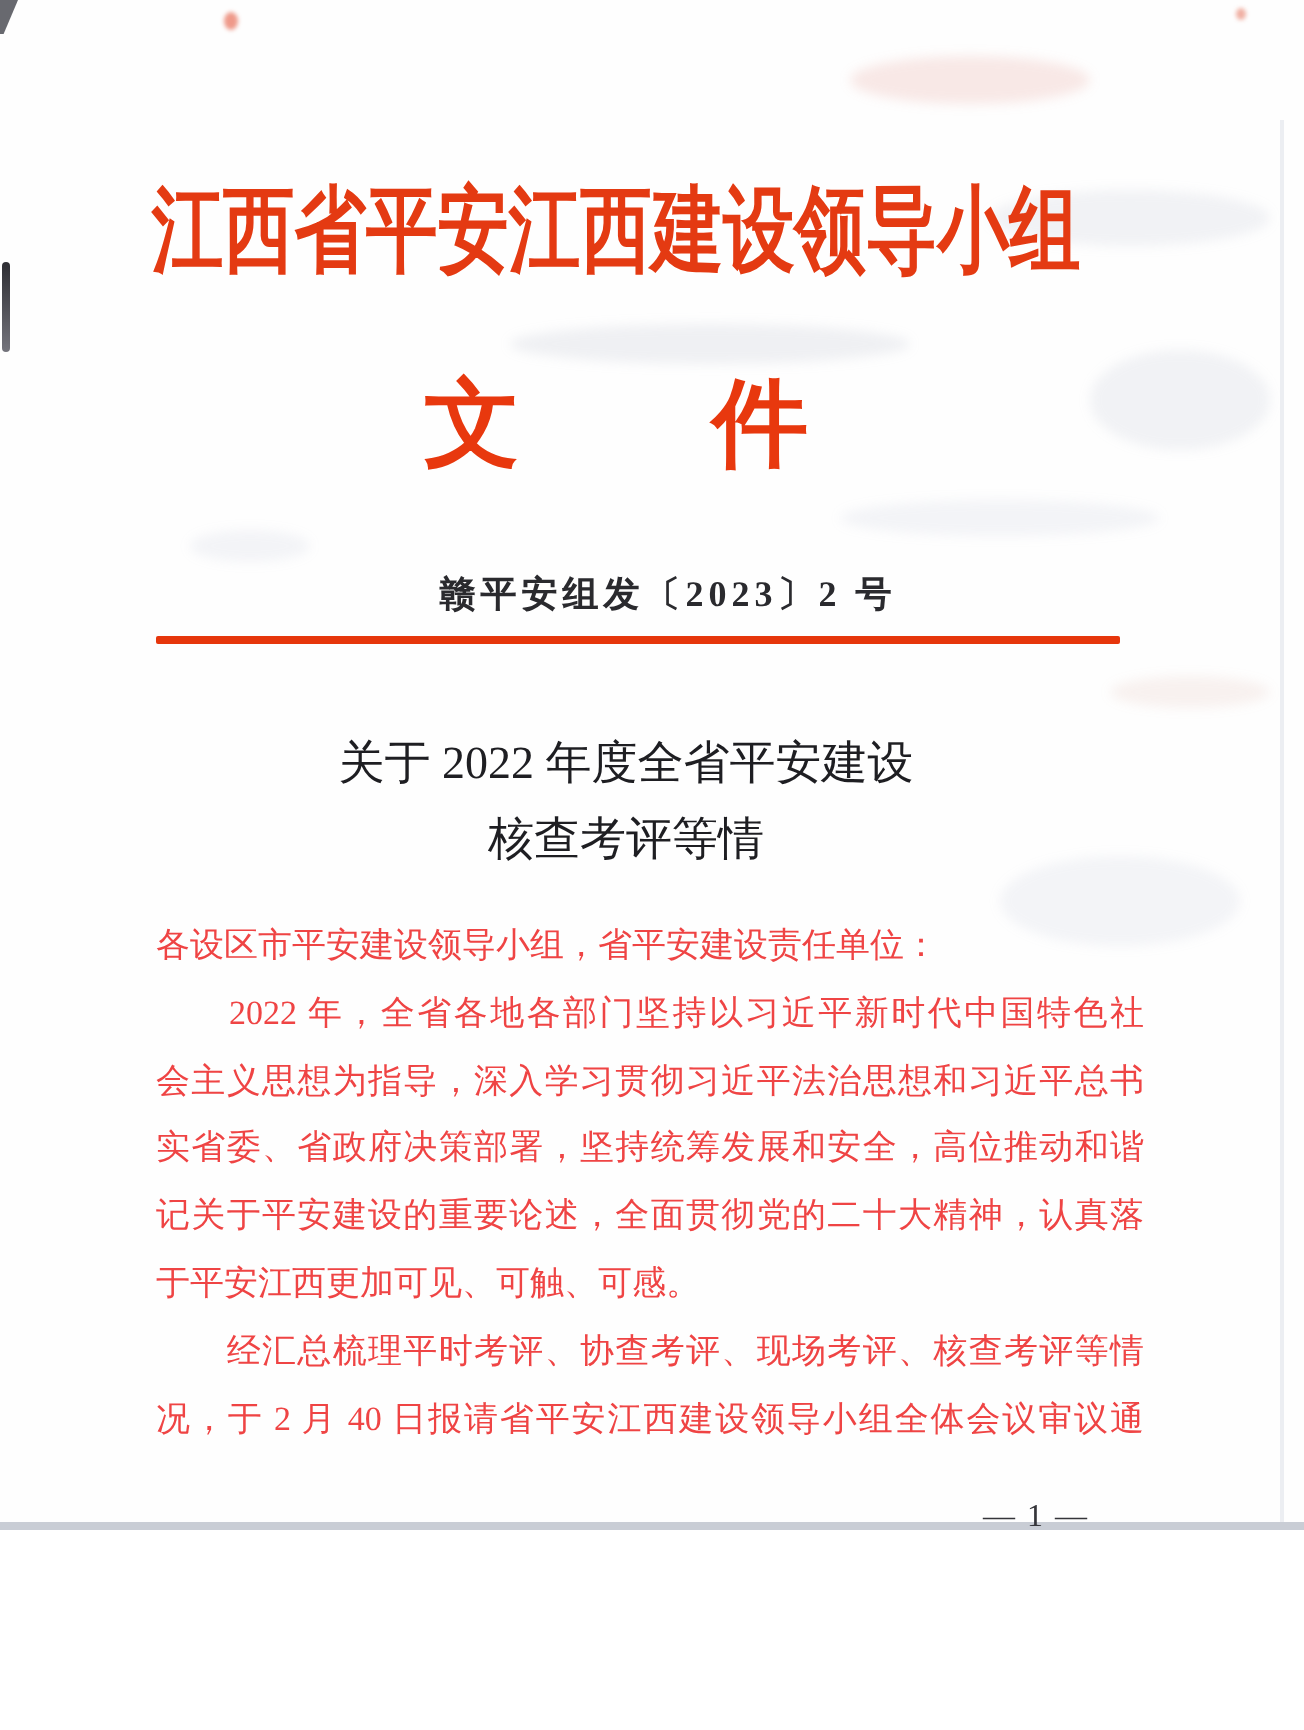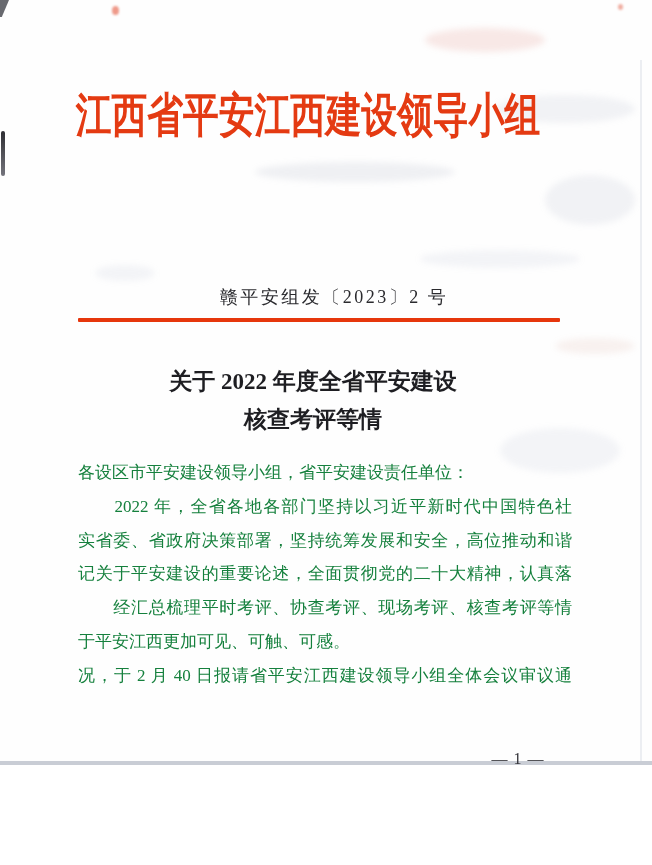--- a/index.html
+++ b/index.html
@@ -41,54 +41,55 @@
   }
   .doc-number {
     position: absolute;
     left: 334px;
     top: 285px;
     transform: translateX(-50%);
     font-size: 18px;
     letter-spacing: 2.5px;
     color: #2a2a2e;
     white-space: nowrap;
+    font-weight: bold;
   }
   .red-rule {
     position: absolute;
     left: 78px;
     top: 318px;
     width: 482px;
     height: 4px;
     background: #e6360c;
     border-radius: 1px;
   }
 
   
   .doc-title {
     position: absolute;
     left: 313px;
     top: 363px;
     transform: translateX(-50%);
     text-align: center;
     font-size: 23px;
-    font-weight: bold;
+    font-weight: normal;
     line-height: 38px;
     color: #1e1e22;
     white-space: nowrap;
   }
 
   
   .doc-body {
     position: absolute;
     left: 78px;
     top: 456px;
     width: 494px;
     font-size: 17px;
     line-height: 33.8px;
-    color: #15803d;
+    color: #ef4444;
   }
   .body-line {
     height: 33.8px;
     white-space: nowrap;
   }
   .body-line.j {
     white-space: normal;
     text-align: justify;
     text-align-last: justify;
     font-family: Liberation Serif, serif;
@@ -172,35 +173,37 @@
   <div class="sm sm7"></div>
   <div class="sm sm8"></div>
   <div class="sm sm9"></div>
   <div class="speck speck1"></div>
   <div class="speck speck2"></div>
   <div class="right-edge-line"></div>
   <div class="bottom-strip"></div>
 
   <div class="org-title">江西省平安江西建设领导小组</div>
 
+  <div class="doc-word">文　　件</div>
 
   <div class="doc-number">赣平安组发〔2023〕2 号</div>
 
   <div class="red-rule"></div>
 
   <div class="doc-title">
     <div>关于 2022 年度全省平安建设</div>
     <div>核查考评等情</div>
   </div>
 
   <div class="doc-body">
     <div class="body-line">各设区市平安建设领导小组，省平安建设责任单位：</div>
     <div class="body-line j">　　2022 年，全省各地各部门坚持以习近平新时代中国特色社</div>
+    <div class="body-line j">会主义思想为指导，深入学习贯彻习近平法治思想和习近平总书</div>
     <div class="body-line j">实省委、省政府决策部署，坚持统筹发展和安全，高位推动和谐</div>
     <div class="body-line j">记关于平安建设的重要论述，全面贯彻党的二十大精神，认真落</div>
+    <div class="body-line">于平安江西更加可见、可触、可感。</div>
     <div class="body-line j">　　经汇总梳理平时考评、协查考评、现场考评、核查考评等情</div>
-    <div class="body-line">于平安江西更加可见、可触、可感。</div>
     <div class="body-line j">况，于 2 月 40 日报请省平安江西建设领导小组全体会议审议通</div>
   </div>
 
   <div class="page-number">— 1 —</div>
 
 </div>
 
 </body></html>

